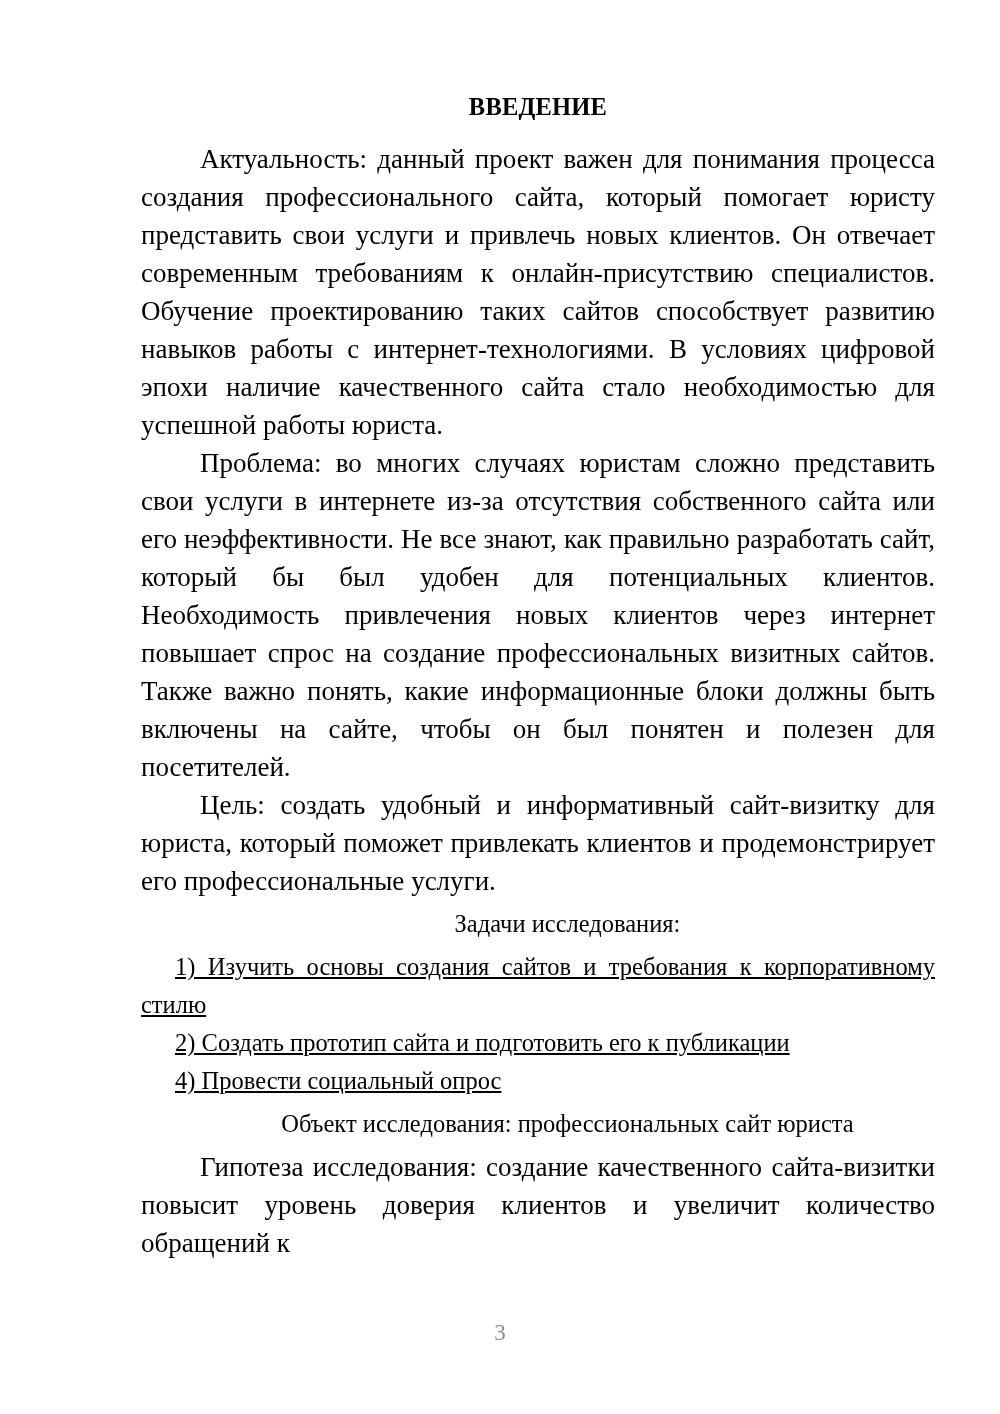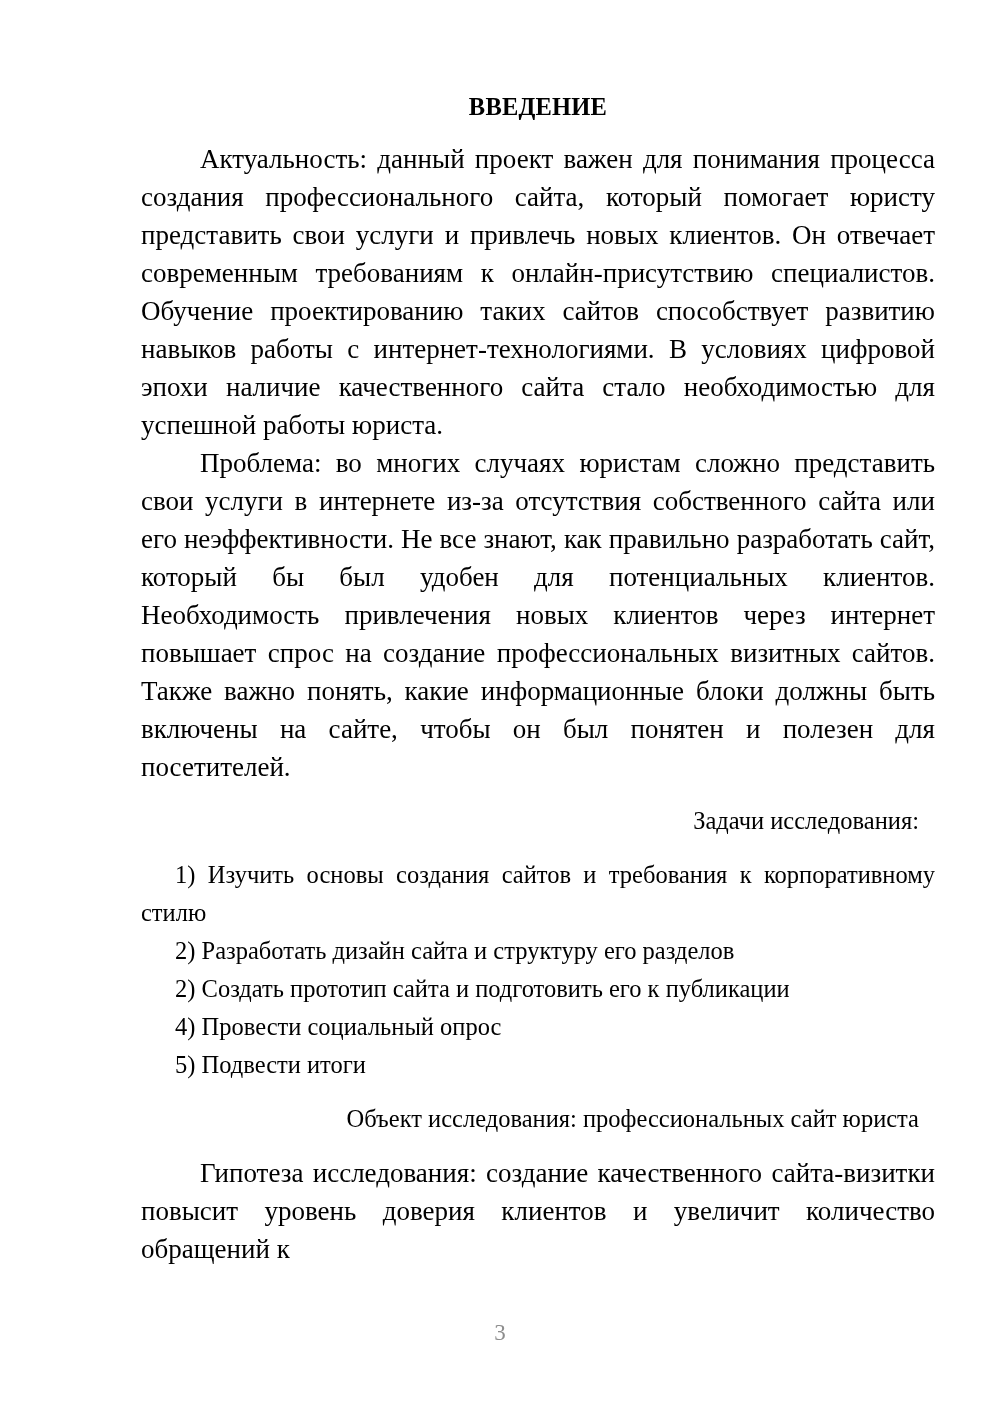--- a/index.html
+++ b/index.html
@@ -42,31 +42,32 @@
     text-align: justify;
     text-justify: inter-word;
     text-indent: 59px;
     margin: 0;
     hyphens: none;
     word-spacing: 0.1px;
   }
   .para-noindent-left {
     font-size: 24.5px;
     line-height: 38px;
-    text-align: right;
+    text-align: center;
     text-indent: 59px;
-    margin: 16px;
+    margin: 5px;
   }
   .list-item {
     font-size: 24.5px;
     line-height: 38px;
     text-align: justify;
     text-justify: inter-word;
     text-indent: 34px;
     margin: 0;
+    text-decoration: underline;
   }
   .list-item.short {
     text-align: left;
   }
   .page-number {
     position: absolute;
     left: 0;
     right: 0;
     top: 1318px;
     text-align: center;
@@ -81,32 +82,31 @@
 <div class="page">
 
   <div class="content">
 
     <h1 class="doc-heading">ВВЕДЕНИЕ</h1>
 
     <p class="para">Актуальность: данный проект важен для понимания процесса создания профессионального сайта, который помогает юристу представить свои услуги и привлечь новых клиентов. Он отвечает современным требованиям к онлайн-присутствию специалистов. Обучение проектированию таких сайтов способствует развитию навыков работы с интернет-технологиями. В условиях цифровой эпохи наличие качественного сайта стало необходимостью для успешной работы юриста.</p>
 
     <p class="para">Проблема: во многих случаях юристам сложно представить свои услуги в интернете из-за отсутствия собственного сайта или его неэффективности. Не все знают, как правильно разработать сайт, который бы был удобен для потенциальных клиентов. Необходимость привлечения новых клиентов через интернет повышает спрос на создание профессиональных визитных сайтов. Также важно понять, какие информационные блоки должны быть включены на сайте, чтобы он был понятен и полезен для посетителей.</p>
 
+    <p class="para">Цель: создать удобный и информативный сайт-визитку для юриста, который поможет привлекать клиентов и продемонстрирует его профессиональные услуги.</p>
 
     <p class="para-noindent-left">Задачи исследования:</p>
 
     <p class="list-item">1) Изучить основы создания сайтов и требования к корпоративному стилю</p>
 
-    <p class="list-item short">2) Разработать дизайн сайта и структуру его разделов</p>
 
     <p class="list-item short">2) Создать прототип сайта и подготовить его к публикации</p>
 
     <p class="list-item short">4) Провести социальный опрос</p>
 
-    <p class="list-item short">5) Подвести итоги</p>
 
     <p class="para-noindent-left">Объект исследования: профессиональных сайт юриста</p>
 
 
     <p class="para">Гипотеза исследования: создание качественного сайта-визитки повысит уровень доверия клиентов и увеличит количество обращений к</p>
 
   </div>
 
   <div class="page-number">3</div>
 

